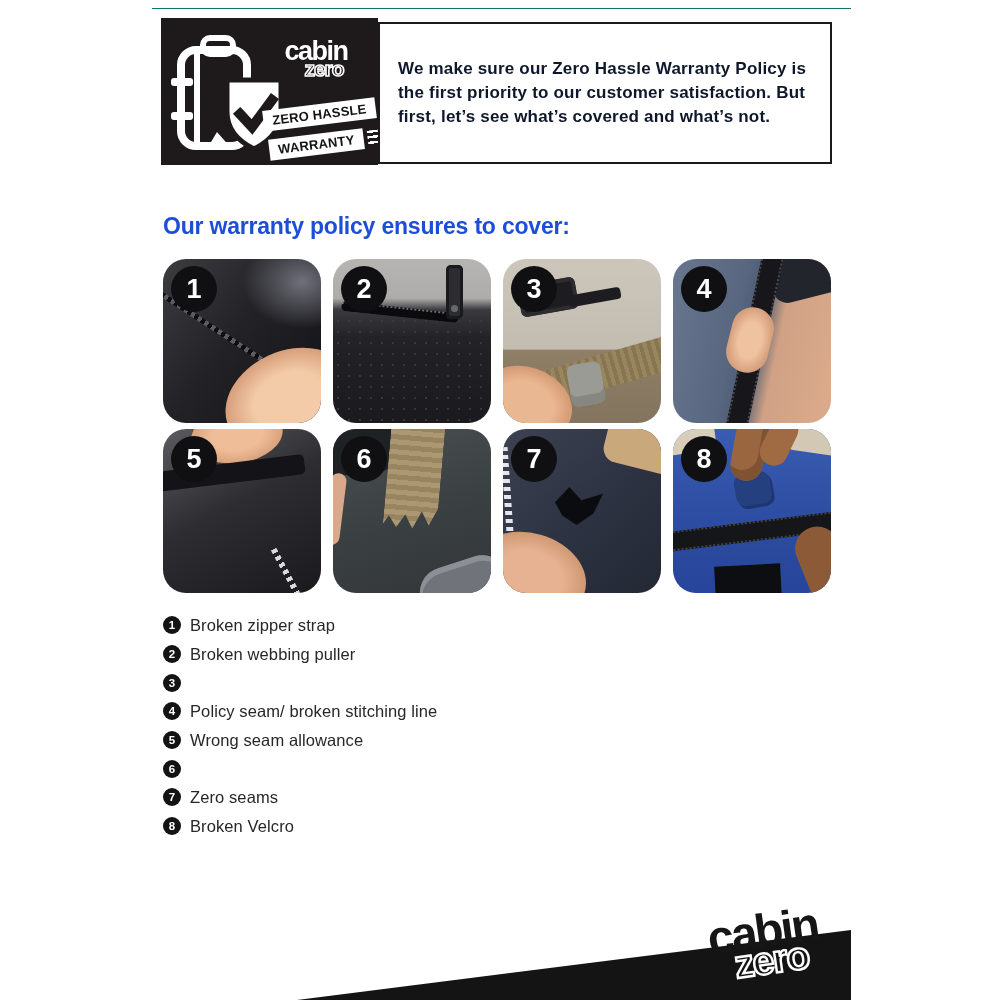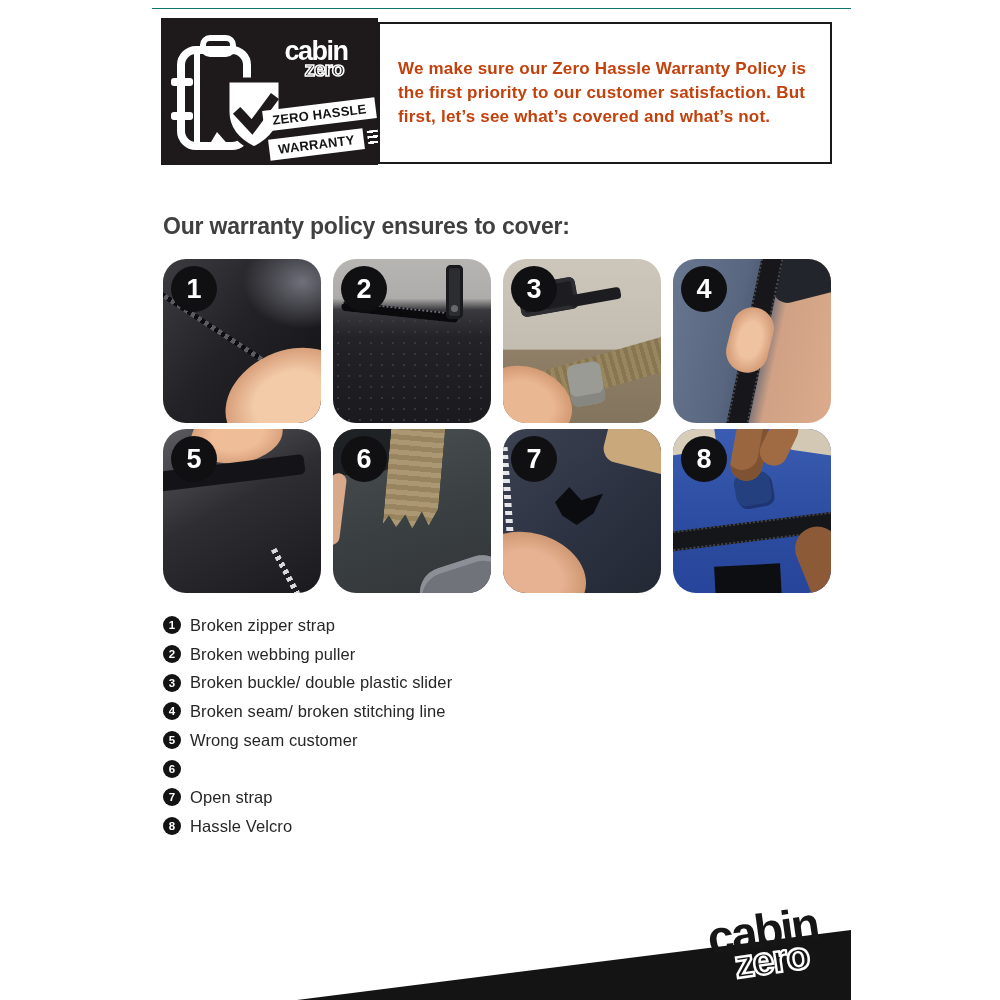--- a/index.html
+++ b/index.html
@@ -24,26 +24,26 @@
     font-size:13px; letter-spacing:0.2px; padding:3px 9px; white-space:nowrap;
     transform:rotate(-7deg); }
   .ribbon::after { content:""; position:absolute; right:-15px; top:3px; bottom:3px; width:11px;
     background:repeating-linear-gradient(180deg,#fff 0 2.5px,transparent 2.5px 5.5px); }
   .ribbon.r1 { left:102px; top:86px; }
   .ribbon.r2 { left:108px; top:116px; }
 
   .policy-box { position:absolute; left:226px; top:13px; width:454px; height:142px;
     background:#fff; border:2px solid #1a1a1a; display:flex; align-items:center;
     padding:0 14px 0 18px; }
-  .policy-box p { font-size:17px; line-height:24px; font-weight:600; color:#c2410c;
+  .policy-box p { font-size:17px; line-height:24px; font-weight:600; color:#0f172a;
     letter-spacing:0.2px; }
 
   
   .heading { position:absolute; left:11px; top:204px; font-size:23px; font-weight:800;
-    color:#404040; letter-spacing:-0.2px; }
+    color:#1d4ed8; letter-spacing:-0.2px; }
 
   
   .grid { position:absolute; left:11px; top:250px; width:669px;
     display:grid; grid-template-columns:repeat(4,158px); grid-auto-rows:164px; gap:6px 12px; }
   .tile { position:relative; border-radius:23px; overflow:hidden; background:#222; }
   .pbadge { position:absolute; left:8px; top:7px; width:46px; height:46px; border-radius:50%;
     background:#101012; color:#fff; font-weight:800; font-size:27px;
     display:flex; align-items:center; justify-content:center; z-index:6; }
   .shape { position:absolute; }
 
@@ -266,40 +266,39 @@
       <li>
         <span class="bullet">1</span>
         <span>Broken zipper strap</span>
       </li>
       <li>
         <span class="bullet">2</span>
         <span>Broken webbing puller</span>
       </li>
       <li>
         <span class="bullet">3</span>
-        <span>Broken buckle/ double plastic slider</span>
       </li>
       <li>
         <span class="bullet">4</span>
-        <span>Broken seam/ broken stitching line</span>
+        <span>Policy seam/ broken stitching line</span>
       </li>
       <li>
         <span class="bullet">5</span>
-        <span>Wrong seam customer</span>
+        <span>Wrong seam allowance</span>
       </li>
       <li>
         <span class="bullet">6</span>
       </li>
       <li>
         <span class="bullet">7</span>
-        <span>Open strap</span>
+        <span>Zero seams</span>
       </li>
       <li>
         <span class="bullet">8</span>
-        <span>Hassle Velcro</span>
+        <span>Broken Velcro</span>
       </li>
     </ul>
 
     <svg class="wedge" viewBox="0 0 699 70" preserveAspectRatio="none">
       <polygon points="145,70 699,0 699,70" fill="#141414"></polygon>
     </svg>
     <div class="flogo">
       <span class="cabin">cabin</span>
       <span class="zero">zero</span>
     </div>

